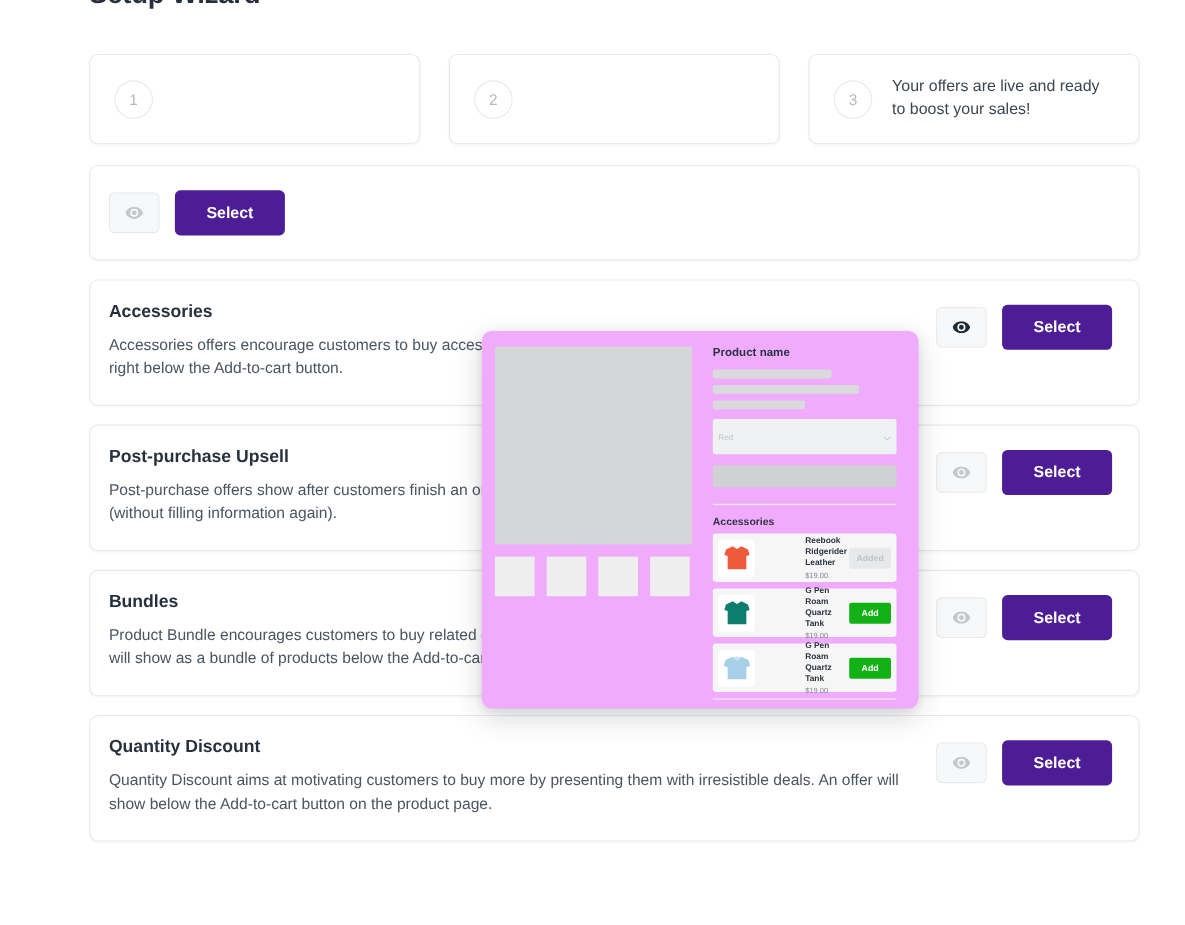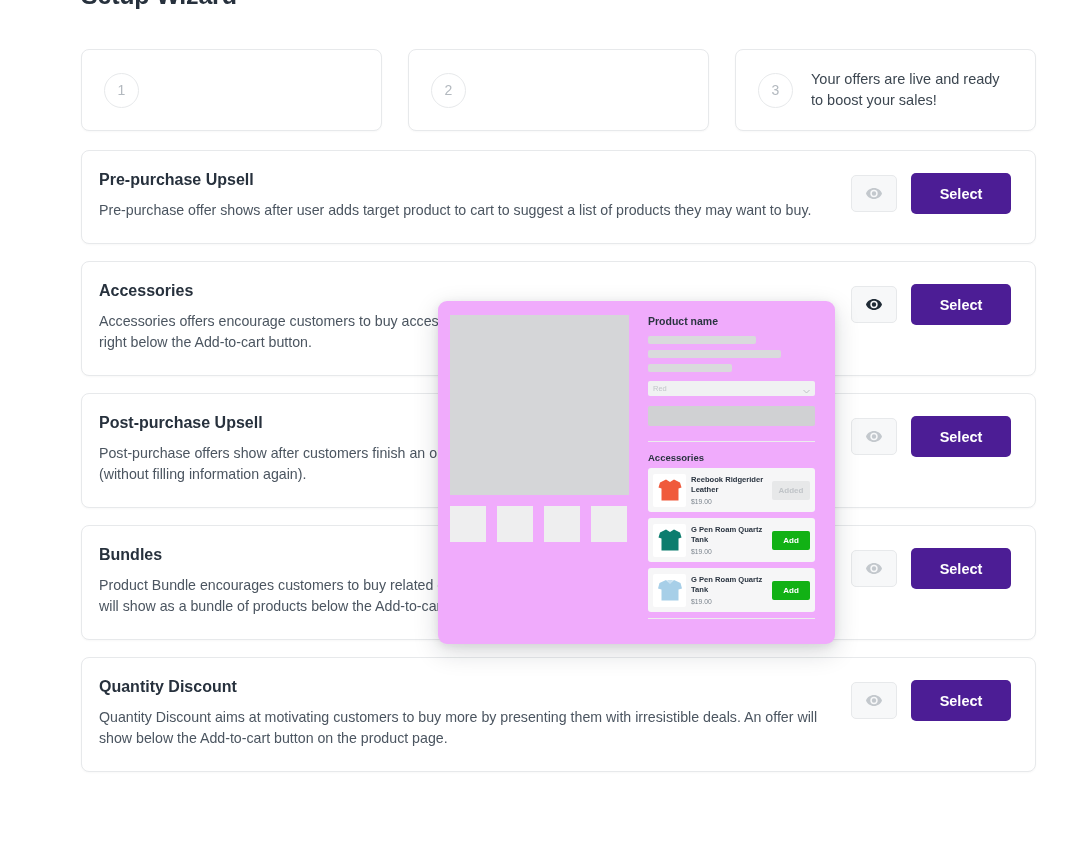--- a/index.html
+++ b/index.html
@@ -185,21 +185,21 @@
     background: #d9dadc;
     border-radius: 2px;
     margin-bottom: 6px;
   }
   .pv-bar.b1 { width: 108px; height: 8px; }
   .pv-bar.b2 { width: 133px; height: 8px; }
   .pv-bar.b3 { width: 84px; height: 8px; }
   .pv-select {
     margin-top: 9px;
     width: 167px;
-    height: 15px;
+    height: 32px;
     background: #f0f1f2;
     border-radius: 2px;
     display: flex;
     align-items: center;
     justify-content: space-between;
     padding: 0 5px;
   }
   .pv-select-label { font-size: 7.5px; color: #c2c6ca; }
   .pv-atc {
     margin-top: 10px;
@@ -234,21 +234,21 @@
   .pv-item-img {
     flex: 0 0 auto;
     width: 33px;
     height: 33px;
     background: #ffffff;
     border-radius: 2px;
     display: flex;
     align-items: center;
     justify-content: center;
   }
-  .pv-item-info { flex: 1 1 auto; padding: 0 5px; min-width: 0; }
+  .pv-item-info { flex: 1 1 auto; padding: 0 5px; min-width: 0; margin-left: 41px; }
   .pv-item-name {
     font-size: 7.6px;
     font-weight: bold;
     color: #2a3440;
     line-height: 10px;
   }
   .pv-item-price {
     font-size: 6.8px;
     color: #7c858e;
     margin-top: 3px;
@@ -297,24 +297,20 @@
     </div>
     <div class="step-card">
       <div class="step-num">3</div>
       <div class="step-text">Your offers are live and ready to boost your sales!</div>
     </div>
   </div>
 
   <div class="offers">
 
     <div class="offer-card">
-      <div class="offer-body">
-        <div class="offer-title">Pre-purchase Upsell</div>
-        <div class="offer-desc">Pre-purchase offer shows after user adds target product to cart to suggest a list of products they may want to buy.</div>
-      </div>
       <div class="offer-actions">
         <div class="eye-btn">
           <span>
             <svg width="16" height="11" viewBox="0 0 16 11">
                 <path class="eye-shape" d="M8 0C4.3 0 1.2 2.3 0 5.5 1.2 8.7 4.3 11 8 11s6.8-2.3 8-5.5C14.8 2.3 11.7 0 8 0zm0 9.2a3.7 3.7 0 110-7.4 3.7 3.7 0 010 7.4zm0-5.9a2.2 2.2 0 100 4.4 2.2 2.2 0 000-4.4z"></path>
               </svg>
           </span>
         </div>
         <button class="select-btn">Select</button>
       </div>

